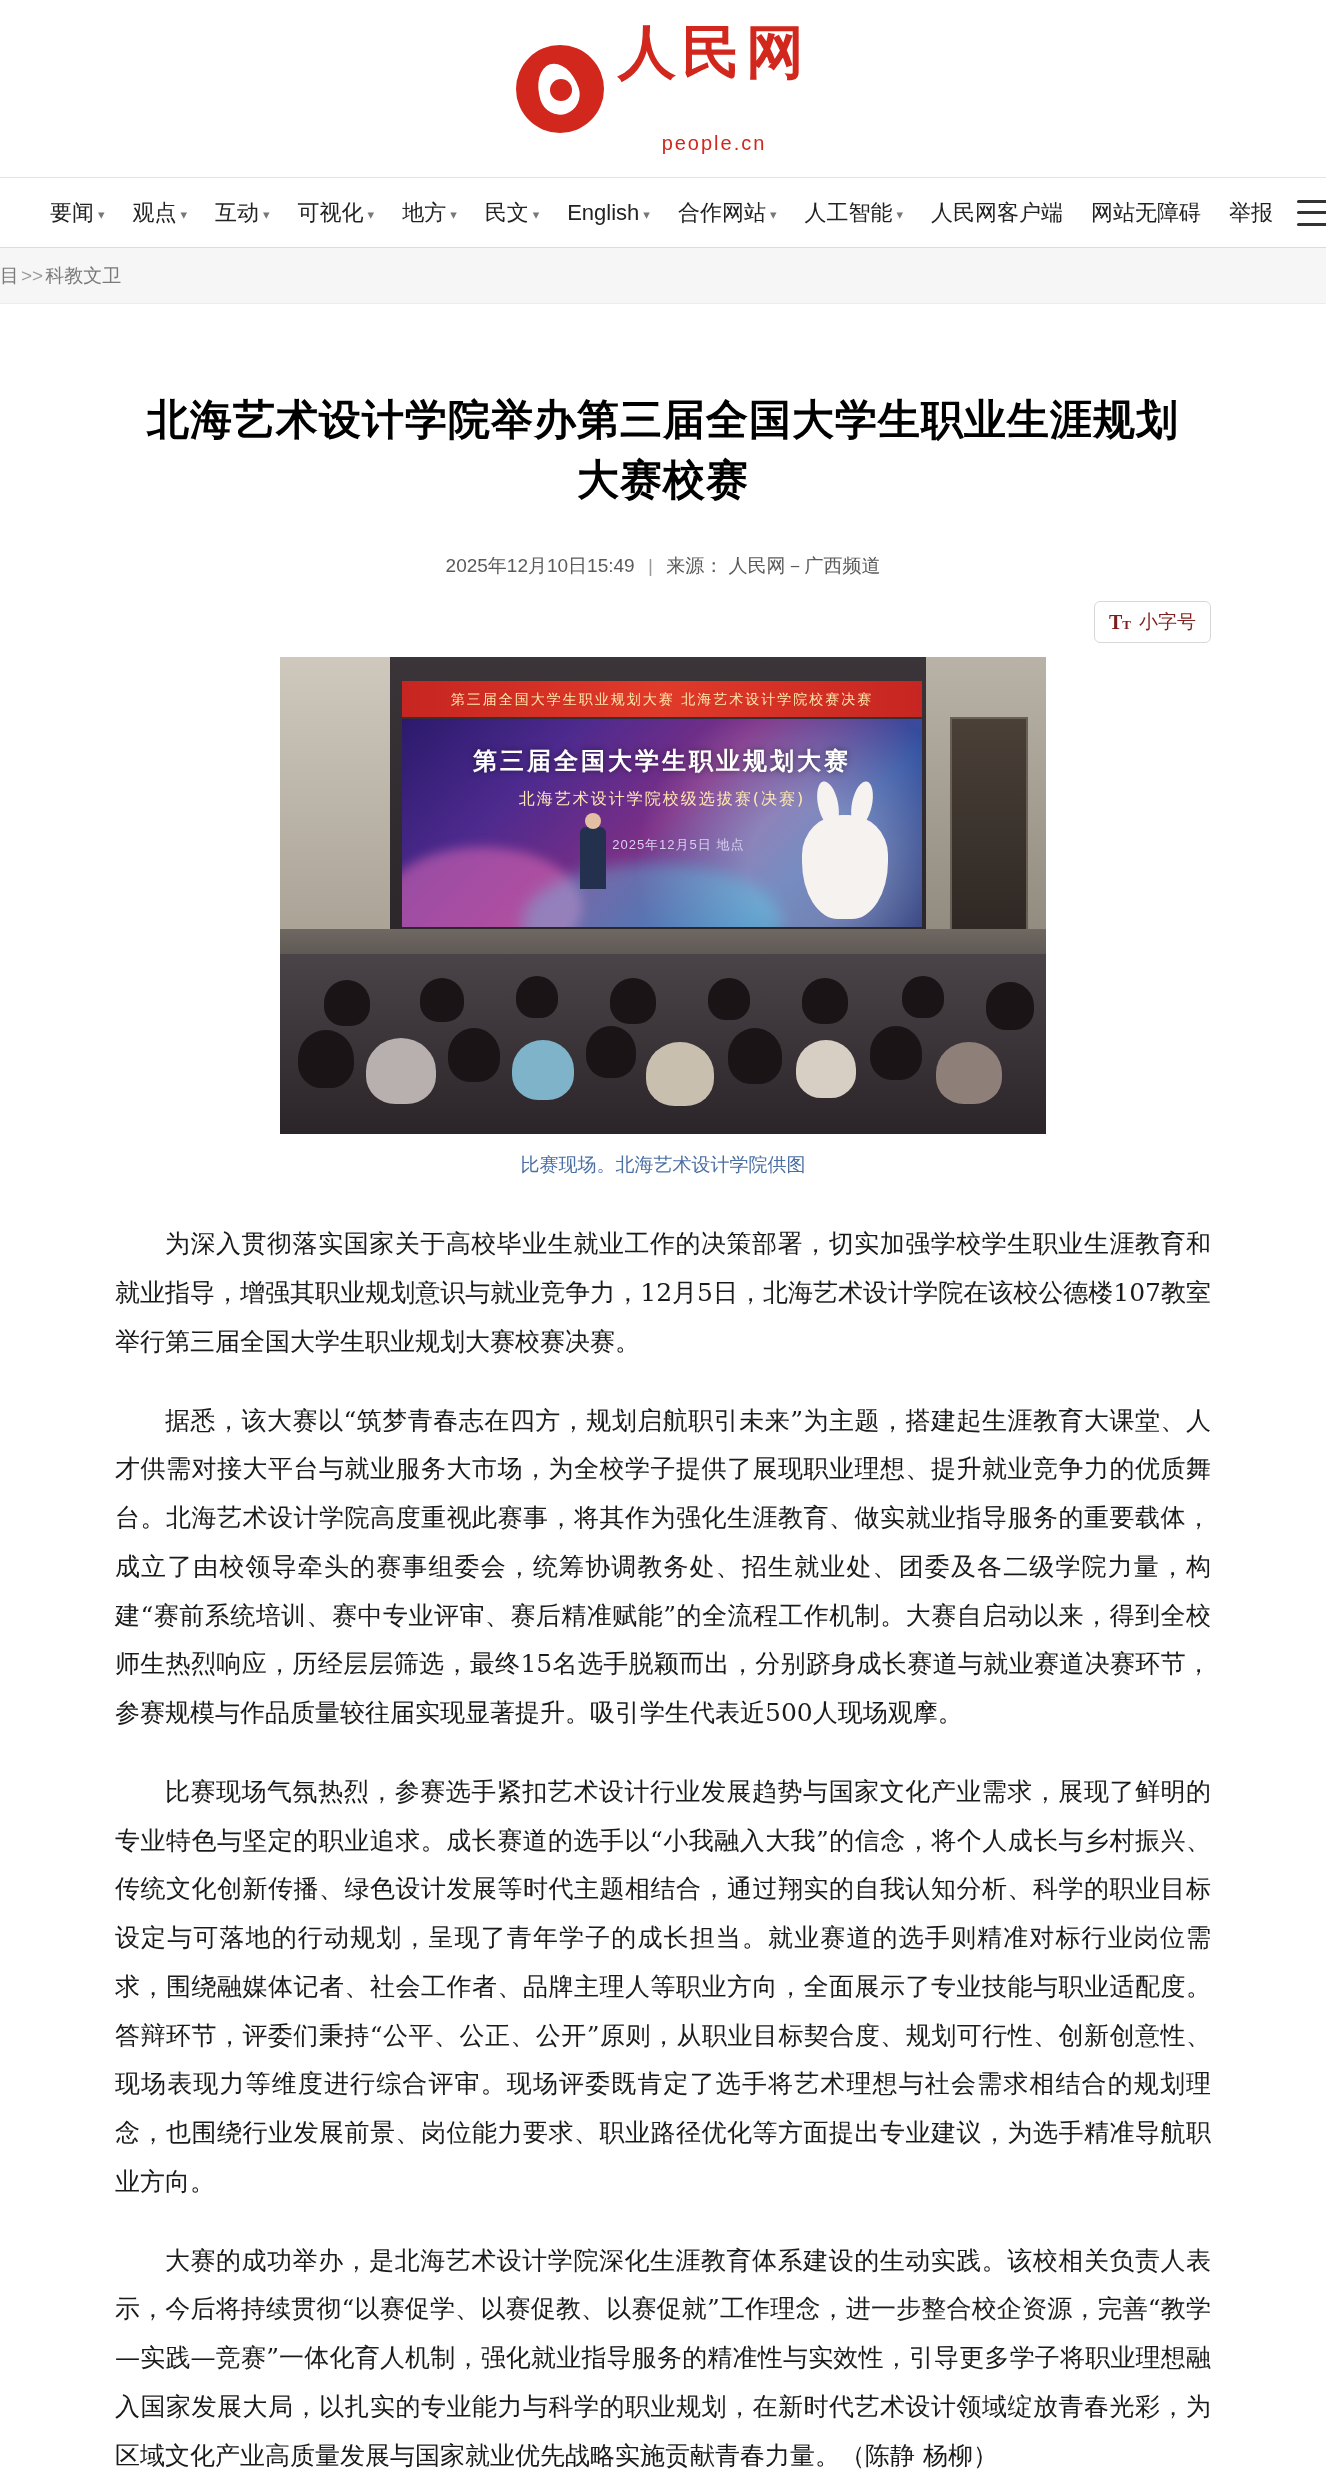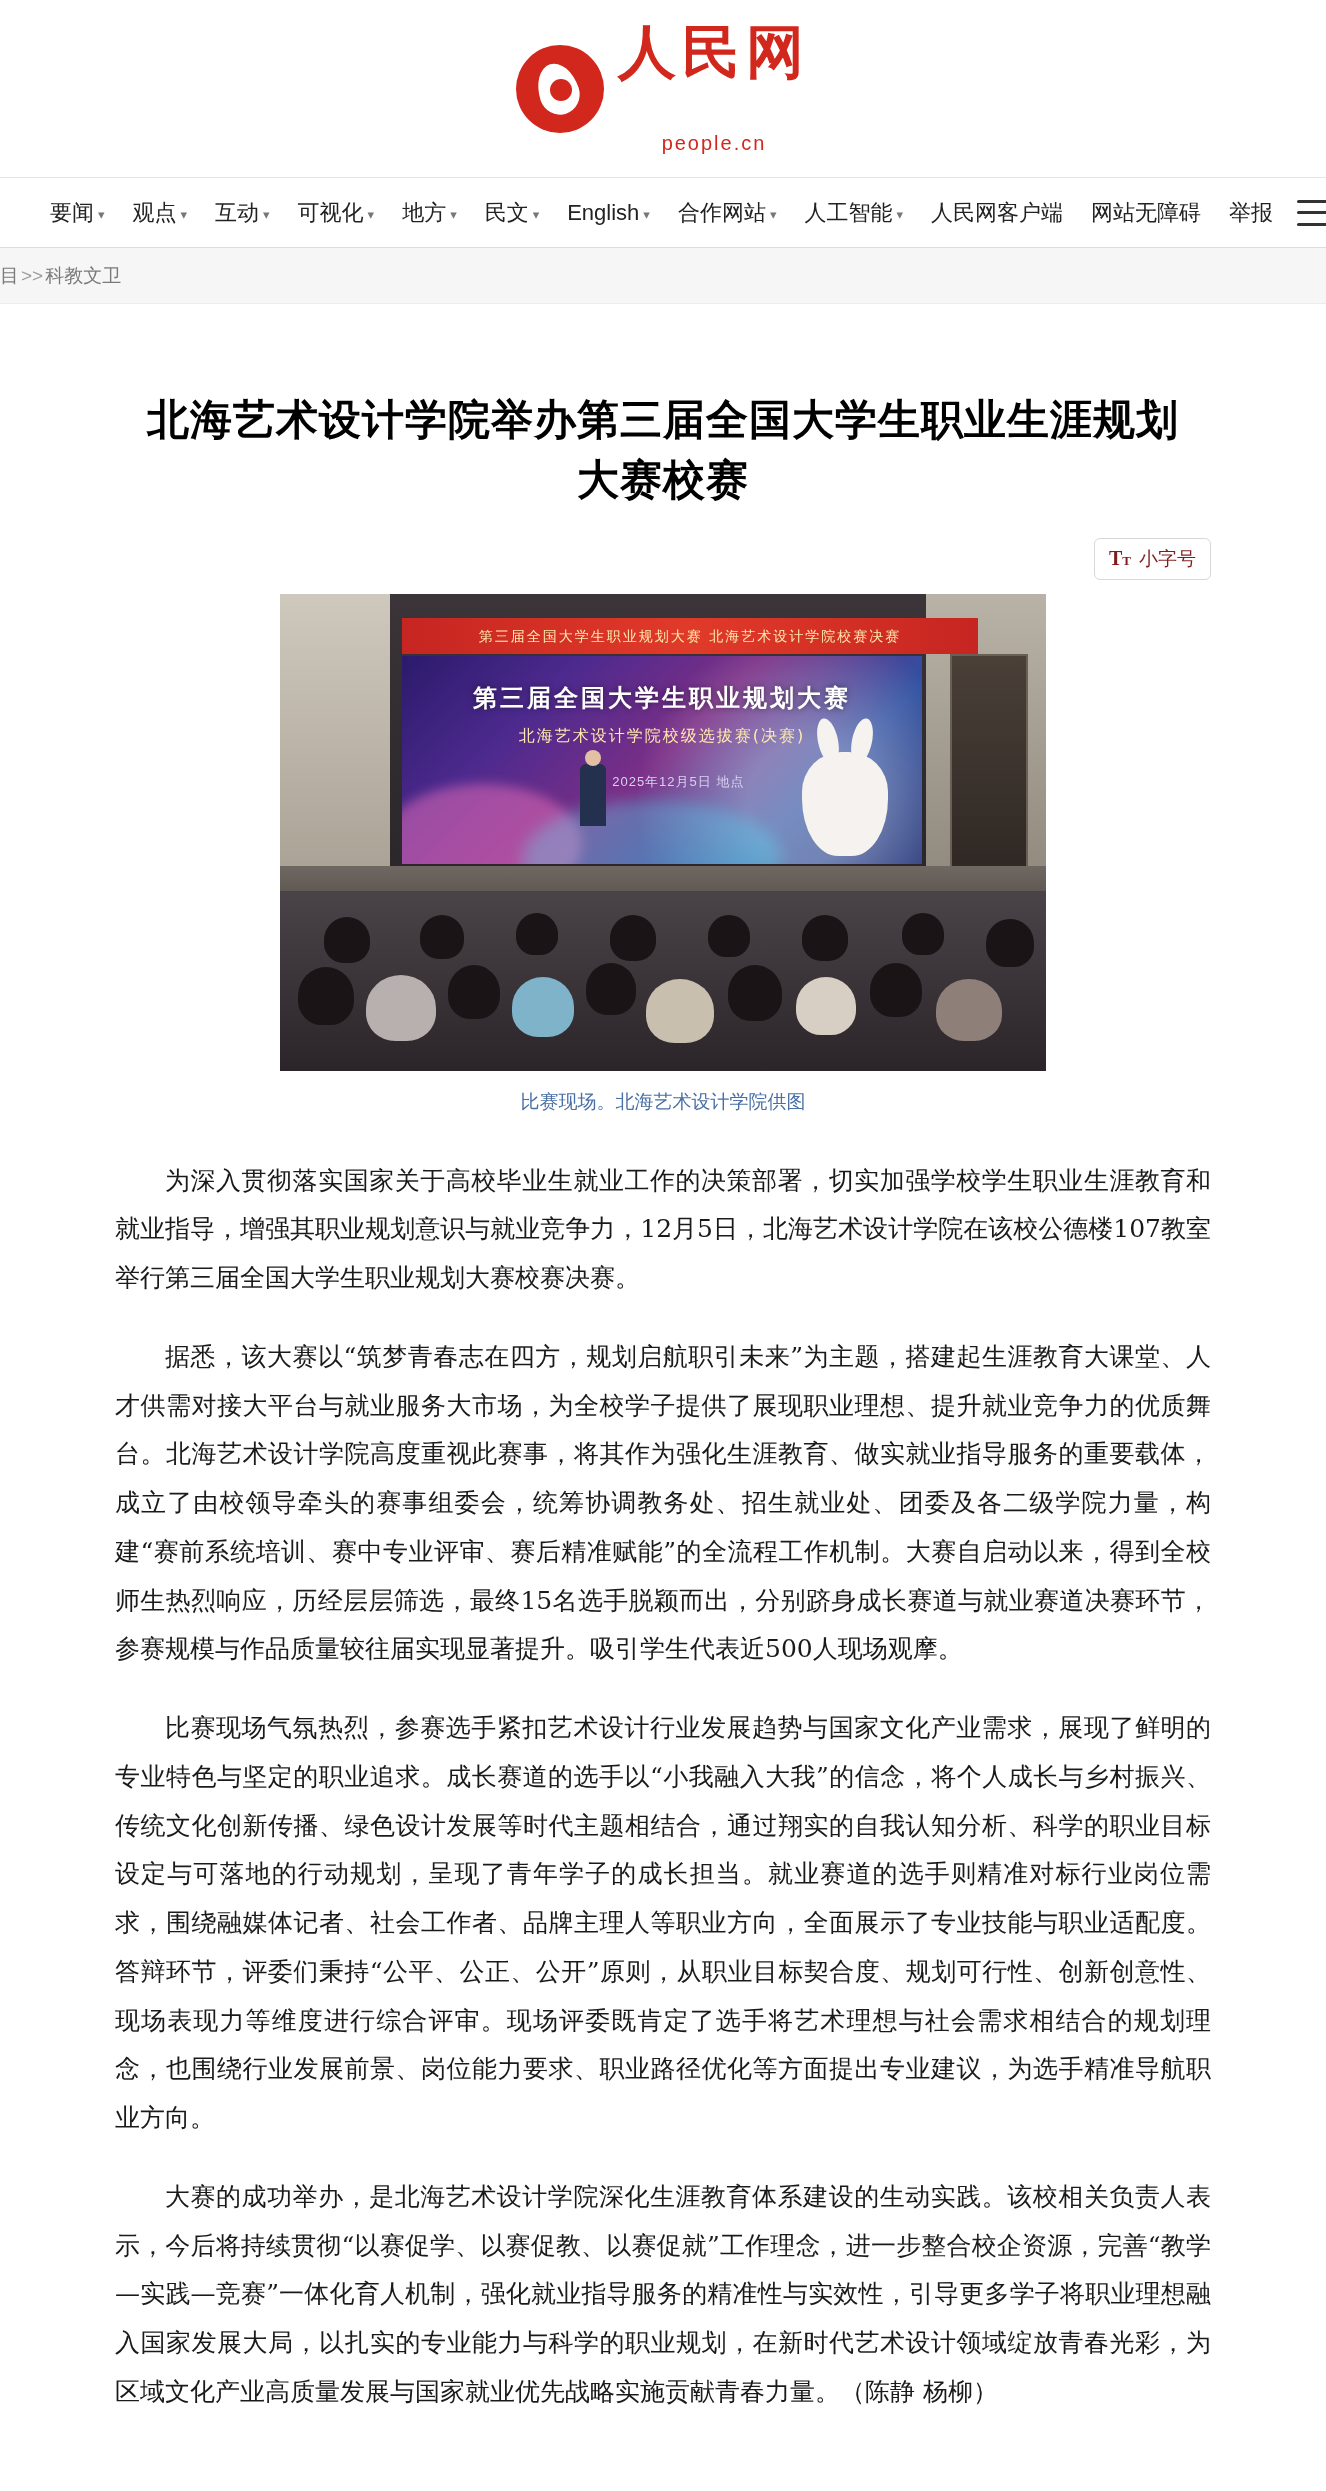--- a/index.html
+++ b/index.html
@@ -216,21 +216,21 @@
   .photo .wall-right {
     position: absolute; right: 0; top: 0; width: 120px; height: 310px;
     background: linear-gradient(180deg,#b9b2a6,#8d867b);
   }
   .photo .door {
     position: absolute; right: 18px; top: 60px; width: 78px; height: 215px;
     background: linear-gradient(180deg,#4a4038,#2f2824);
     border: 2px solid #6a5f54;
   }
   .photo .red-banner {
-    position: absolute; left: 122px; top: 24px; width: 576px; height: 36px;
+    position: absolute; left: 122px; top: 24px; width: 520px; height: 36px;
     background: linear-gradient(90deg,#c62521,#e03a2a,#c62521);
     color: #ffe9a8;
     font-size: 14px;
     line-height: 36px;
     text-align: center;
     letter-spacing: 2px;
     white-space: nowrap;
     overflow: hidden;
     font-family: "DejaVu Sans", sans-serif;
   }
@@ -415,20 +415,26 @@
   <div class="breadcrumb">
     <span>目</span>
     <span class="crumb-sep">&gt;&gt;</span>
     <span>科教文卫</span>
   </div>
 
   <div class="article">
 
     <h1 class="headline">北海艺术设计学院举办第三届全国大学生职业生涯规划大赛校赛</h1>
 
+    <div class="meta">
+      <span>2025年12月10日15:49</span>
+      <span class="sep">|</span>
+      <span>来源：</span>
+      <span>人民网－广西频道</span>
+    </div>
 
     <div class="fontsize-box">
       <div class="fontsize-btn">
         <span class="tt">T<small>T</small></span>
         <span>小字号</span>
       </div>
     </div>
 
     <div class="figure">
       <div class="photo">

